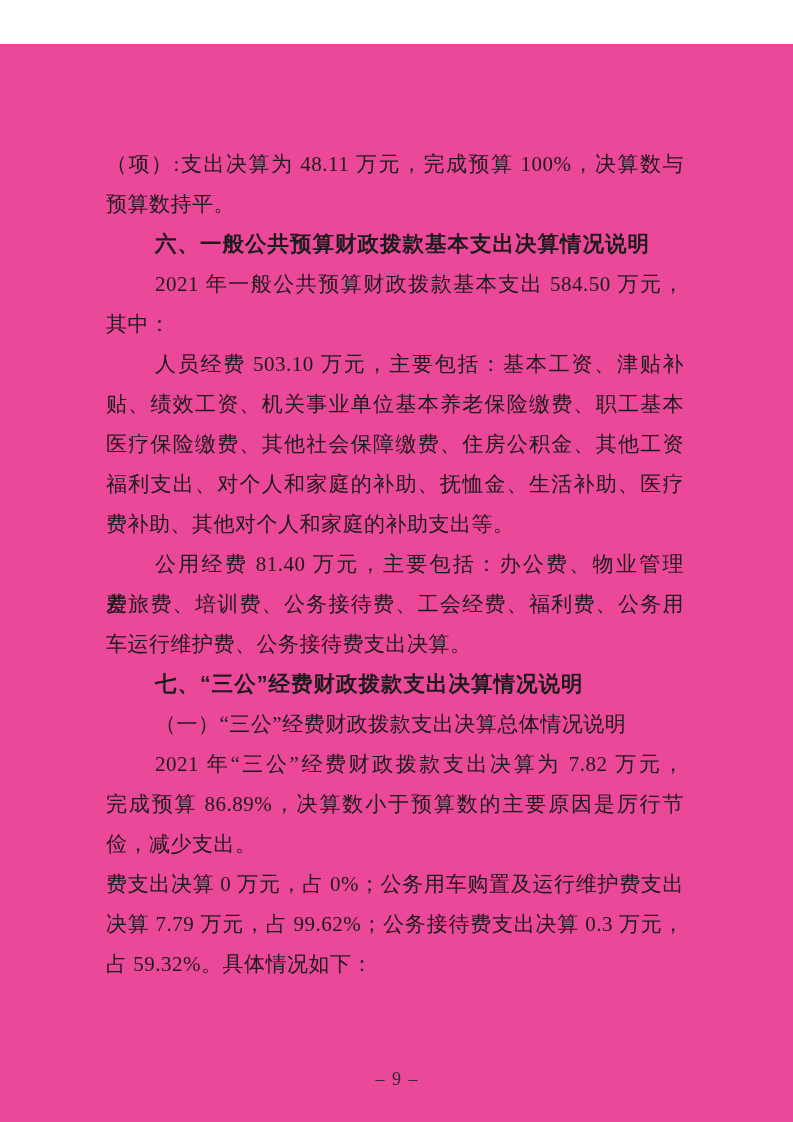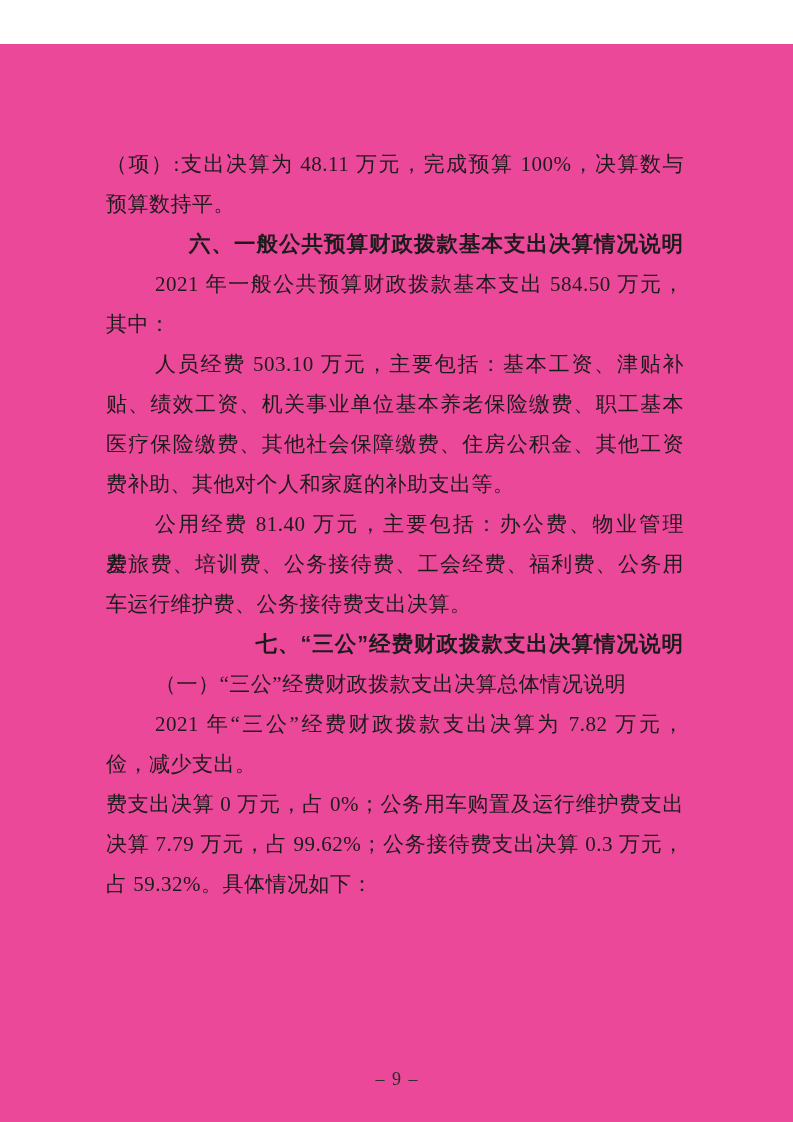--- a/index.html
+++ b/index.html
@@ -38,21 +38,20 @@
     text-justify: inter-character;
   }
   .line.indent {
     text-indent: 49px;
   }
   .line.heading {
     font-family: "Liberation Sans", "DejaVu Sans", sans-serif;
     font-weight: 700;
     font-size: 21.5px;
     letter-spacing: 1px;
-    text-align: right;
   }
   .footer {
     position: absolute;
     top: 1024px;
     left: 0;
     width: 793px;
     text-align: center;
     line-height: 22px;
   }
   .footer span {
@@ -68,27 +67,29 @@
 <div class="page">
   <div class="text-body" id="doc-body">
       <div class="line body fill">（项）:支出决算为 48.11 万元，完成预算 100%，决算数与</div>
       <div class="line body">预算数持平。</div>
       <div class="line heading indent">六、一般公共预算财政拨款基本支出决算情况说明</div>
       <div class="line body fill indent">2021 年一般公共预算财政拨款基本支出 584.50 万元，</div>
       <div class="line body">其中：</div>
       <div class="line body fill indent">人员经费 503.10 万元，主要包括：基本工资、津贴补</div>
       <div class="line body fill">贴、绩效工资、机关事业单位基本养老保险缴费、职工基本</div>
       <div class="line body fill">医疗保险缴费、其他社会保障缴费、住房公积金、其他工资</div>
+      <div class="line body fill">福利支出、对个人和家庭的补助、抚恤金、生活补助、医疗</div>
       <div class="line body">费补助、其他对个人和家庭的补助支出等。</div>
       <div class="line body fill indent">公用经费 81.40 万元，主要包括：办公费、物业管理费、</div>
       <div class="line body fill">差旅费、培训费、公务接待费、工会经费、福利费、公务用</div>
       <div class="line body">车运行维护费、公务接待费支出决算。</div>
       <div class="line heading indent">七、“三公”经费财政拨款支出决算情况说明</div>
       <div class="line body indent">（一）“三公”经费财政拨款支出决算总体情况说明</div>
       <div class="line body fill indent">2021 年“三公”经费财政拨款支出决算为 7.82 万元，</div>
+      <div class="line body fill">完成预算 86.89%，决算数小于预算数的主要原因是厉行节</div>
       <div class="line body">俭，减少支出。</div>
       <div class="line body fill">费支出决算 0 万元，占 0%；公务用车购置及运行维护费支出</div>
       <div class="line body fill">决算 7.79 万元，占 99.62%；公务接待费支出决算 0.3 万元，</div>
       <div class="line body">占 59.32%。具体情况如下：</div>
     </div>
   <div class="footer">
     <span>– 9 –</span>
   </div>
 </div>
 

